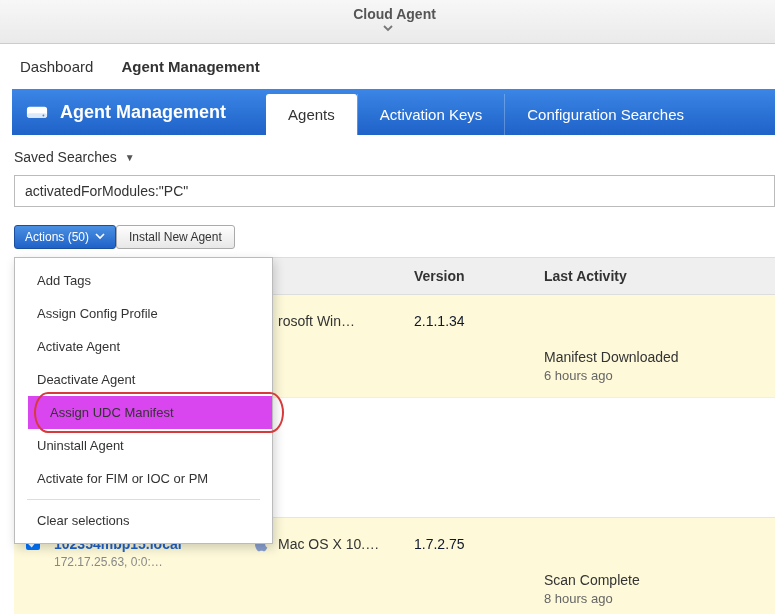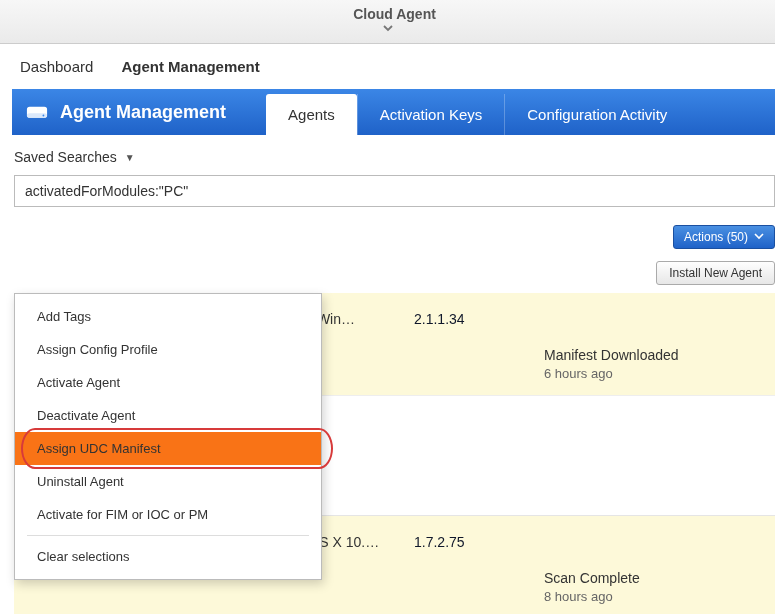--- a/index.html
+++ b/index.html
@@ -24,30 +24,30 @@
     .panel-tab.active { background: #fff; color: #333; border-top-left-radius: 3px; border-top-right-radius: 3px; border-left: none; }
     
     
     .saved-row { padding: 14px 0 10px 14px; font-size: 14px; color: #333; display: flex; align-items: center; }
     .saved-row .caret { margin-left: 8px; font-size: 10px; color: #555; }
     
     
     .search-input { margin: 0 0 18px 14px; width: calc(100% - 14px); border: 1px solid #bbb; padding: 7px 10px; font-size: 14px; color: #333; }
     
     
-    .actions-row { padding: 0 0 8px 14px; display: flex; gap: 12px; align-items: flex-end; flex-direction: column; }
+    .actions-row { padding: 0 0 8px 14px; display: flex; align-items: center; }
     .btn-actions { background: linear-gradient(#4a90e2, #1f62c8); color: #fff; border: 1px solid #1a4fa0; border-radius: 3px; padding: 4px 10px; font-size: 12px; display: flex; align-items: center; cursor: pointer; }
     .btn-actions .chev { margin-left: 6px; }
     .btn-plain { background: linear-gradient(#fefefe, #e7e7e7); border: 1px solid #aaa; border-radius: 3px; padding: 4px 12px; font-size: 12px; color: #333; cursor: pointer; }
     
     
     .menu-wrap { position: relative; margin-left: 14px; }
-    .dropdown { position: absolute; top: 0; left: 0; width: 308px; background: #fff; border: 1px solid #bbb; box-shadow: 2px 4px 10px rgba(0,0,0,0.18); z-index: 10; padding: 6px 0; }
+    .dropdown { position: absolute; top: 0; left: 0; width: 259px; background: #fff; border: 1px solid #bbb; box-shadow: 2px 4px 10px rgba(0,0,0,0.18); z-index: 10; padding: 6px 0; }
     .dropdown .item { padding: 9px 22px; font-size: 13px; color: #333; cursor: pointer; }
-    .dropdown .item.highlight { background: #f97316; position: relative; }
+    .dropdown .item.highlight { background: #d946ef; position: relative; margin-left: 13px; }
     .dropdown .item.highlight::after { content: ""; position: absolute; left: 6px; right: -12px; top: -4px; bottom: -4px; border: 2px solid #d73a3a; border-radius: 14px / 50%; pointer-events: none; }
     .dropdown .divider { border-top: 1px solid #ddd; margin: 4px 12px; }
     
     
     .table-area { margin-left: 14px; }
     .table-head { display: flex; background: #efefef; border: 1px solid #ddd; border-left: none; border-right: none; padding: 10px 0; font-weight: bold; color: #333; font-size: 14px; }
     .col-chk { width: 40px; padding-left: 12px; }
     .col-host { width: 200px; }
     .col-os { width: 160px; }
     .col-ver { width: 130px; }
@@ -95,21 +95,21 @@
           <rect x="1" y="3" width="22" height="12" rx="3" fill="#fff" stroke="none"></rect>
           <rect x="1" y="10" width="22" height="5" rx="3" fill="#dce9fb"></rect>
           <circle cx="19" cy="12.5" r="1" fill="#3b86e6"></circle>
         </svg>
     </span>
     <span>Agent Management</span>
   </div>
   <div class="panel-tabs">
     <div class="panel-tab active">Agents</div>
     <div class="panel-tab">Activation Keys</div>
-    <div class="panel-tab">Configuration Activity</div>
+    <div class="panel-tab">Configuration Searches</div>
   </div>
 </div>
 
 
 <div class="saved-row">
   <span>Saved Searches</span>
   <span class="caret">▼</span>
 </div>
 
 
@@ -138,20 +138,27 @@
     <div class="item highlight">Assign UDC Manifest</div>
     <div class="item">Uninstall Agent</div>
     <div class="item">Activate for FIM or IOC or PM</div>
     <div class="divider"></div>
     <div class="item">Clear selections</div>
   </div>
 </div>
 
 
 <div class="table-area">
+  <div class="table-head">
+    <div class="col-chk"></div>
+    <div class="col-host"></div>
+    <div class="col-os"></div>
+    <div class="col-ver">Version</div>
+    <div class="col-act">Last Activity</div>
+  </div>
 
   <div class="row">
     <div class="col-chk"><input type="checkbox" checked="" style=""></div>
     <div class="col-host">
       <div class="host-link"></div>
       <div class="host-sub"></div>
     </div>
     <div class="col-os">
       <div class="os-cell">
         <span class="os-icon">

